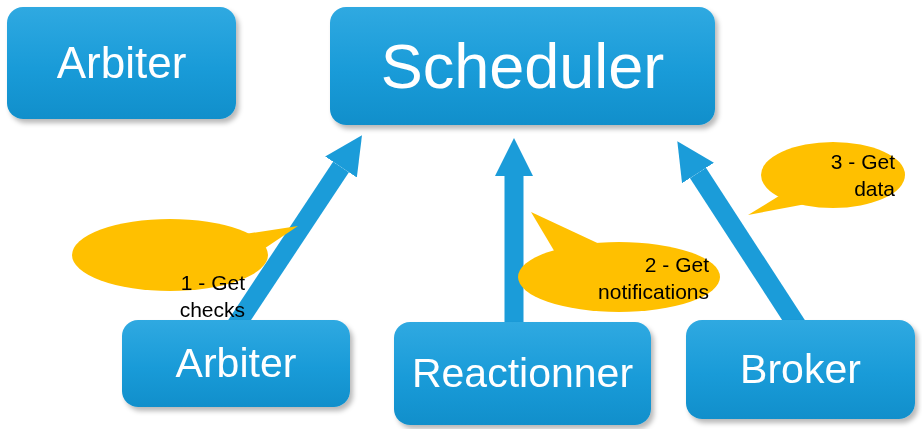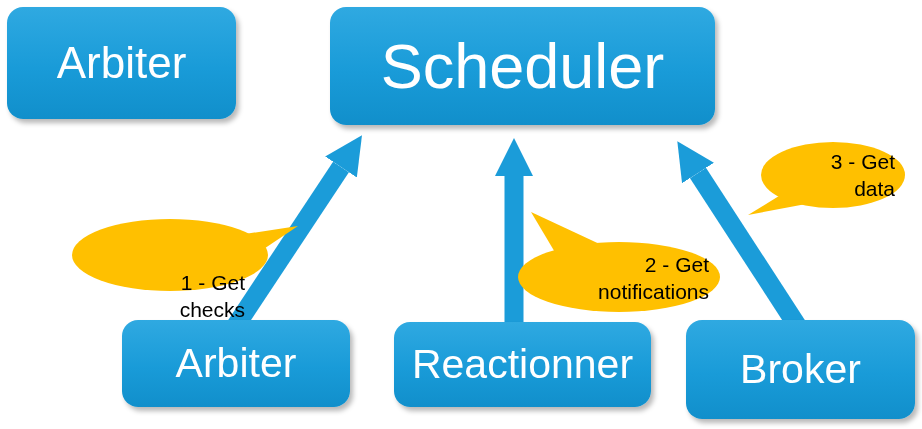--- a/index.html
+++ b/index.html
@@ -15,21 +15,21 @@
     position:absolute;
     background:linear-gradient(180deg, var(--node_fill_light) 0%, var(--node_fill) 55%, var(--node_fill_dark) 100%);
     border-radius:16px;
     display:flex;align-items:center;justify-content:center;
     color:var(--node_text);
     box-shadow:3px 4px 5px rgba(0,0,0,0.28);
   }
   .node-arbiter    {left:7px;  top:7px;   width:229px; height:112px; font-size:44px;}
   .node-scheduler  {left:330px;top:7px;   width:385px; height:118px; font-size:63px;}
   .node-poller     {left:122px;top:320px; width:228px; height:87px;  font-size:41px;}
-  .node-reactionner{left:394px;top:322px; width:257px; height:85px;  font-size:41px;}
+  .node-reactionner{left:394px;top:322px; width:257px; height:103px;  font-size:41px;}
   .node-broker     {left:686px;top:320px; width:229px; height:99px;  font-size:41px;}
 
   .arrow{stroke:var(--arrow);}
   .arrowhead{fill:var(--arrow);}
   .callout-shape{fill:var(--callout_fill);}
 
   .callout-text{
     position:absolute;
     color:var(--callout_text);
     font-size:21px;

